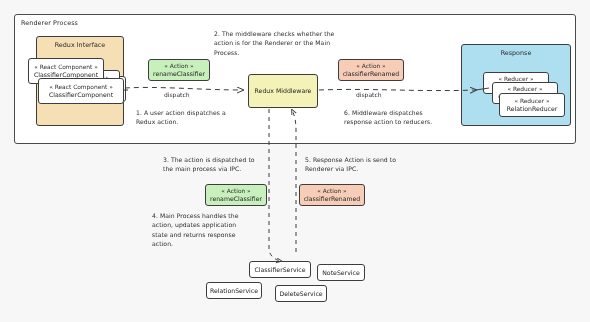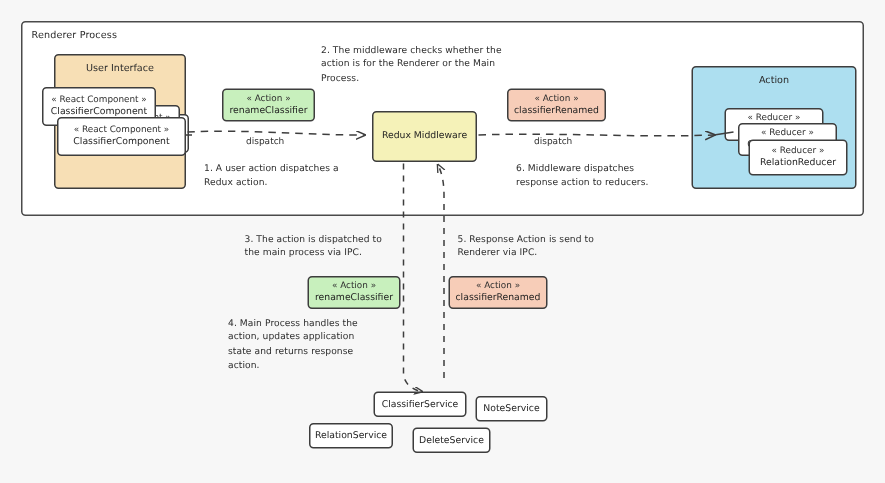--- a/index.html
+++ b/index.html
@@ -89,21 +89,21 @@
 </head>
 <body>
 
 <div id="canvas">
 
   <div class="frame container-box" style="left:14px; top:14px; width:562px; height:130px; background:#ffffff;">
     <div class="container-title">Renderer Process</div>
   </div>
 
   <div class="box container-box" style="left:36px; top:36px; width:88px; height:90px; background:#f7dfb5;">
-    <div class="center-title">User Interface</div>
+    <div class="center-title">Redux Interface</div>
   </div>
 
   <div class="box" style="left:50px; top:76px; width:76px; height:26px; background:#ffffff;">
     <div class="stereo">« React Component »</div>
     <div class="name">NoteComponent</div>
   </div>
 
   <div class="box" style="left:44px; top:70px; width:76px; height:26px; background:#ffffff;">
     <div class="stereo">« React Component »</div>
     <div class="name">RelationComponent</div>
@@ -127,21 +127,21 @@
   <div class="box" style="left:248px; top:74px; width:70px; height:34px; background:#f5f2b8;">
     <div class="plain-name">Redux Middleware</div>
   </div>
 
   <div class="box" style="left:338px; top:59px; width:66px; height:22px; background:#f7cdb8;">
     <div class="stereo">« Action »</div>
     <div class="name">classifierRenamed</div>
   </div>
 
   <div class="box container-box" style="left:461px; top:44px; width:110px; height:82px; background:#addff0;">
-    <div class="center-title">Action</div>
+    <div class="center-title">Response</div>
   </div>
 
   <div class="box" style="left:483px; top:72px; width:66px; height:22px; background:#ffffff;">
     <div class="stereo">« Reducer »</div>
     <div class="name">NoteReducer</div>
   </div>
 
   <div class="box" style="left:492px; top:82px; width:66px; height:22px; background:#ffffff;">
     <div class="stereo">« Reducer »</div>
     <div class="name">ClassifierReducer</div>

